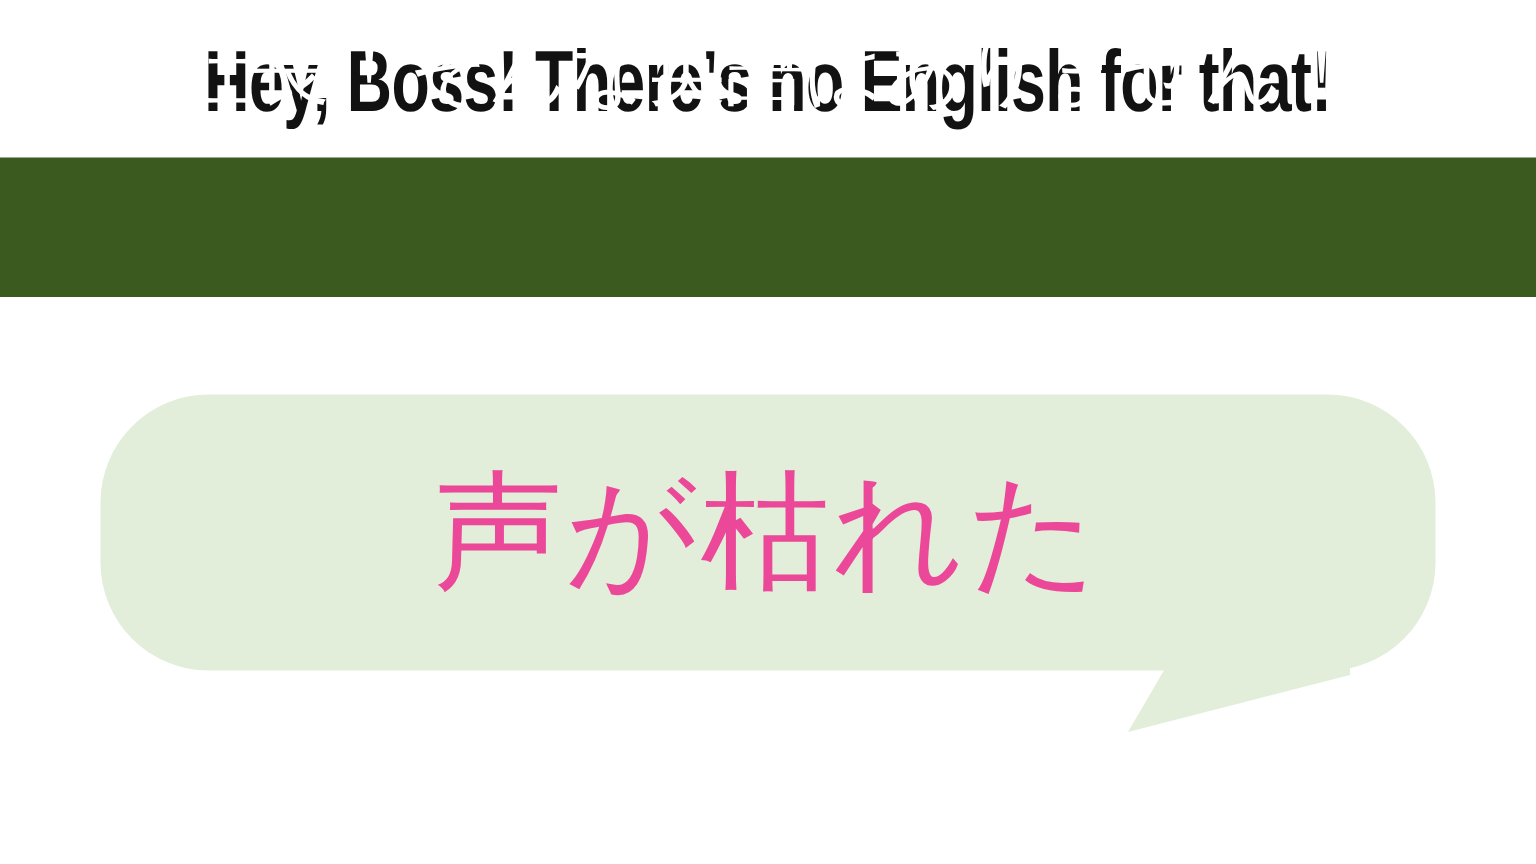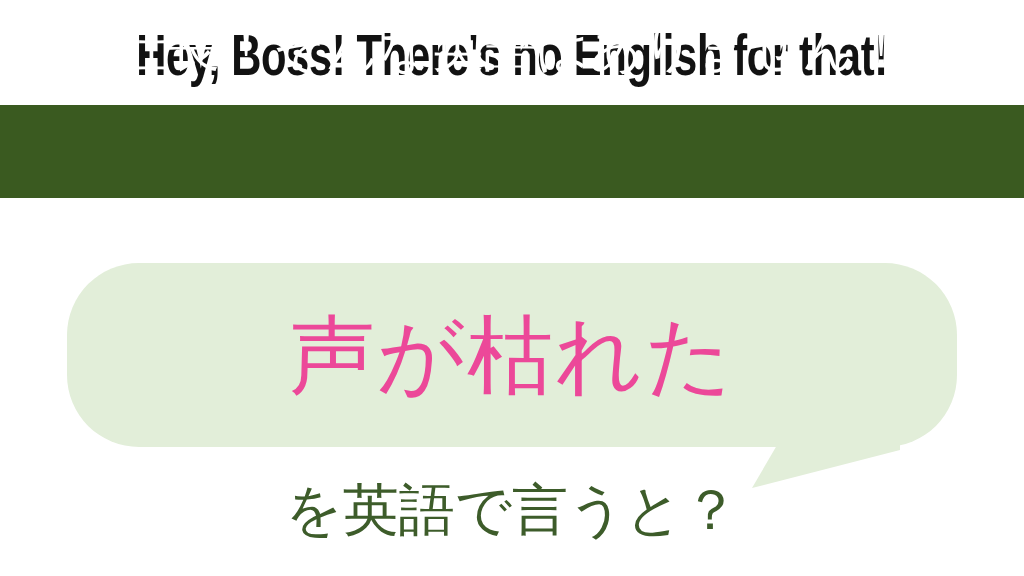--- a/index.html
+++ b/index.html
@@ -129,15 +129,14 @@
   <div class="band-text">社長！そんな英語はありません！</div>
 
   <div class="bubble"></div>
 
   <svg class="bubble-tail" viewBox="0 0 170 60" xmlns="http://www.w3.org/2000/svg">
     <polygon points="40,0 160,0 160,10 12,48" fill="#e2eed9"></polygon>
   </svg>
 
   <div class="bubble-text">声が枯れた</div>
 
-  <div class="prompt">を英語で言うと？</div>
 
 </div>
 
 </body></html>

